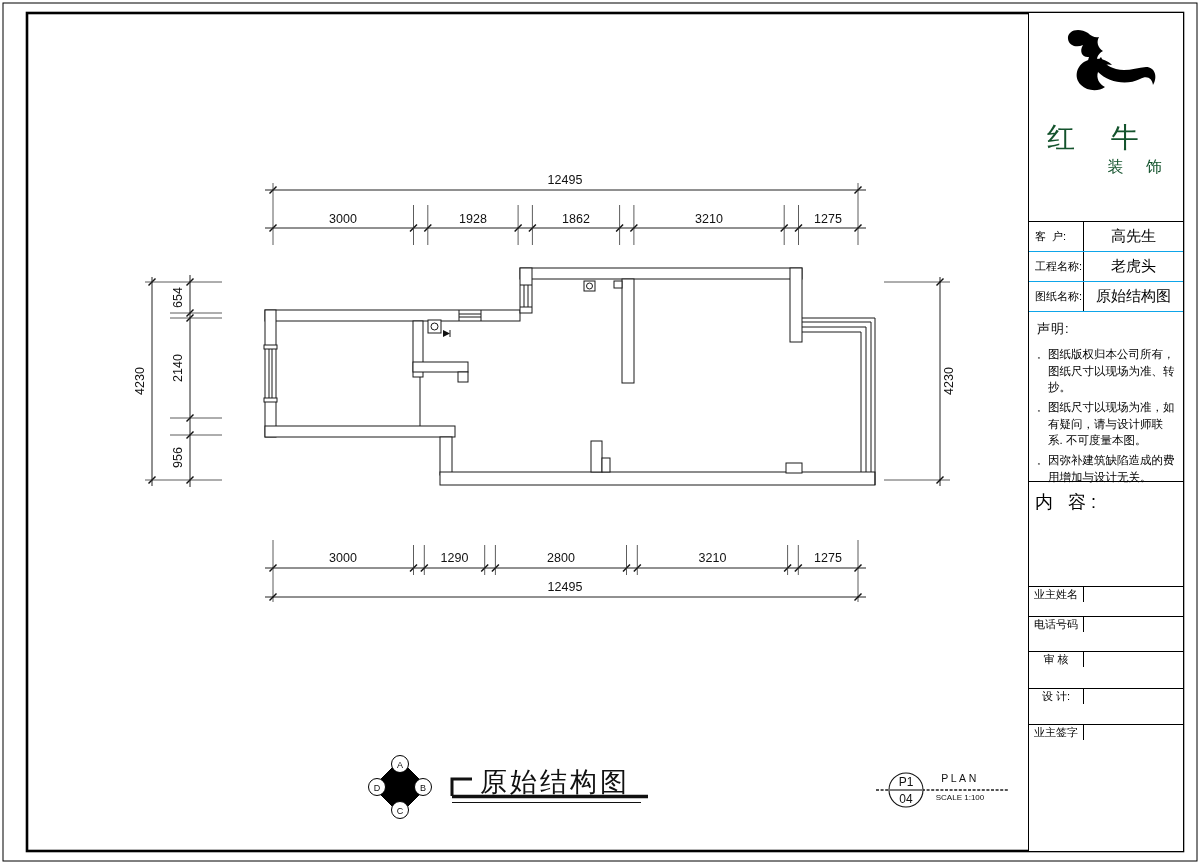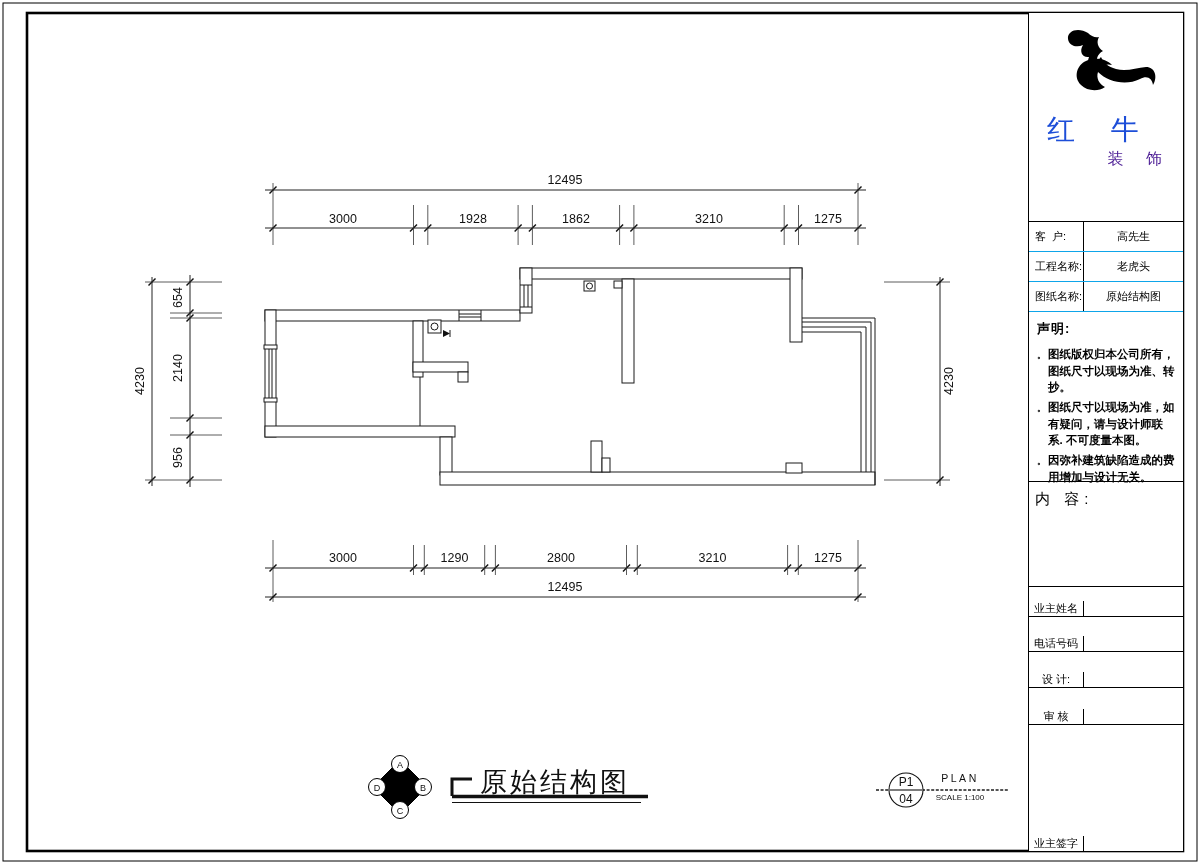--- a/index.html
+++ b/index.html
@@ -16,32 +16,32 @@
   .frame-thick{fill:none;stroke:#000;stroke-width:2.6;}
   .frame-thin{fill:none;stroke:#000;stroke-width:1;}
 
   
   #title-block{position:absolute;left:1028px;top:13px;width:155px;height:838px;
     box-sizing:border-box;border-left:1.6px solid #000;display:flex;flex-direction:column;
     background:#fff;}
   #title-block *{box-sizing:border-box;}
   .tb-logo{height:209px;border-bottom:1px solid #000;overflow:hidden;}
   .tb-logo svg{position:static;display:block;margin:14px auto 0 auto;}
-  .brand1{font-size:28px;letter-spacing:14px;padding-left:18px;line-height:1.1;color:#1d4ed8;}
-  .brand2{font-size:16px;letter-spacing:9px;text-align:right;padding-right:12px;margin-top:3px;color:#4c1d95;}
+  .brand1{font-size:28px;letter-spacing:14px;padding-left:18px;line-height:1.1;color:#14532d;margin-top:8px;}
+  .brand2{font-size:16px;letter-spacing:9px;text-align:right;padding-right:12px;margin-top:3px;color:#14532d;}
   .tb-row{height:30px;border-bottom:1px solid #0ea5e9;display:flex;align-items:stretch;font-size:11px;}
   .tb-label{width:55px;border-right:1px solid #000;display:flex;align-items:center;
     padding-left:6px;white-space:pre;}
-  .tb-value{flex:1;display:flex;align-items:center;justify-content:center;font-size:11px;}
-  .tb-statement{height:170px;border-bottom:1px solid #000;padding:8px 6px 0 8px;font-size:11.5px;line-height:1.42;font-weight:bold;}
+  .tb-value{flex:1;display:flex;align-items:center;justify-content:center;font-size:15px;}
+  .tb-statement{height:170px;border-bottom:1px solid #000;padding:8px 6px 0 8px;font-size:11.5px;line-height:1.42;}
   .stmt-head{margin-bottom:8px;font-size:13px;letter-spacing:1px;}
   .stmt-item{display:flex;margin-bottom:4px;}
   .stmt-item .bullet{width:11px;flex:none;font-size:9px;padding-top:3px;}
-  .tb-content{height:105px;border-bottom:1px solid #000;padding:8px 6px;font-size:15px;letter-spacing:5px;}
-  .sig-row{border-bottom:1px solid #000;display:flex;align-items:flex-end;font-size:11px;}
+  .tb-content{height:105px;border-bottom:1px solid #000;padding:8px 6px;font-size:18px;letter-spacing:5px;}
+  .sig-row{border-bottom:1px solid #000;display:flex;align-items:flex-start;font-size:11px;}
   .sig-row:last-child{border-bottom:none;flex:1;}
   .sig-label{width:55px;border-right:1px solid #000;display:flex;align-items:center;
     justify-content:center;text-align:center;white-space:pre;}
   .sig-value{flex:1;}
   .h30{height:30px}.h35{height:35px}.h36{height:36px}.h37{height:37px}
 </style>
 </head>
 <body>
 
 <div id="sheet">
@@ -309,27 +309,27 @@
   </div>
 
   <div class="sig-row h30">
     <div class="sig-label">业主姓名</div>
     <div class="sig-value"></div>
   </div>
   <div class="sig-row h35">
     <div class="sig-label">电话号码</div>
     <div class="sig-value"></div>
   </div>
+  <div class="sig-row h37">
+    <div class="sig-label">审 核</div>
+    <div class="sig-value"></div>
+  </div>
   <div class="sig-row h36">
     <div class="sig-label">设 计:</div>
     <div class="sig-value"></div>
   </div>
-  <div class="sig-row h37">
-    <div class="sig-label">审 核</div>
-    <div class="sig-value"></div>
-  </div>
   <div class="sig-row">
     <div class="sig-label">业主签字</div>
     <div class="sig-value"></div>
   </div>
 </div>
 
 </div>
 
 </body></html>

